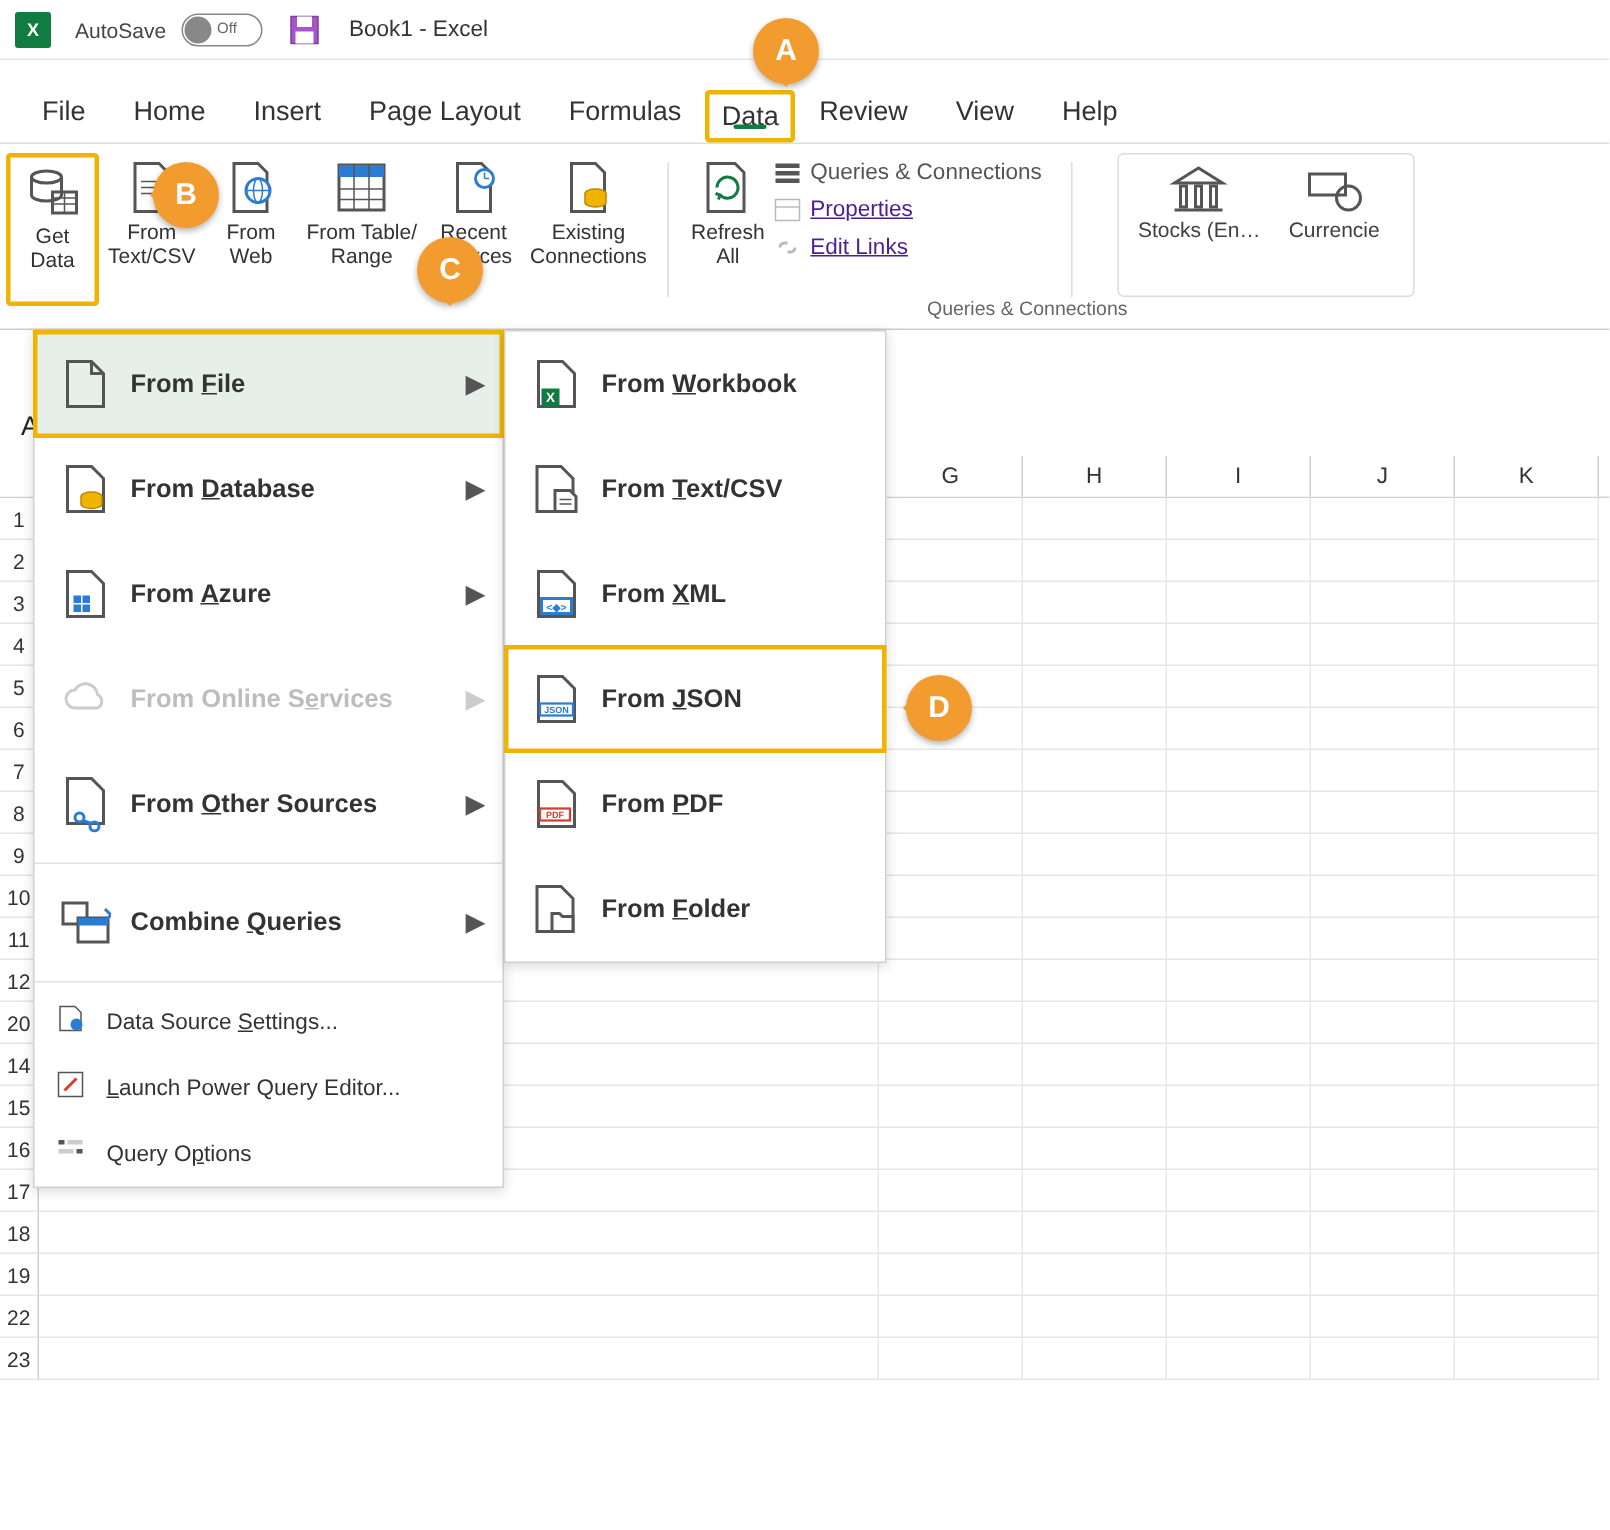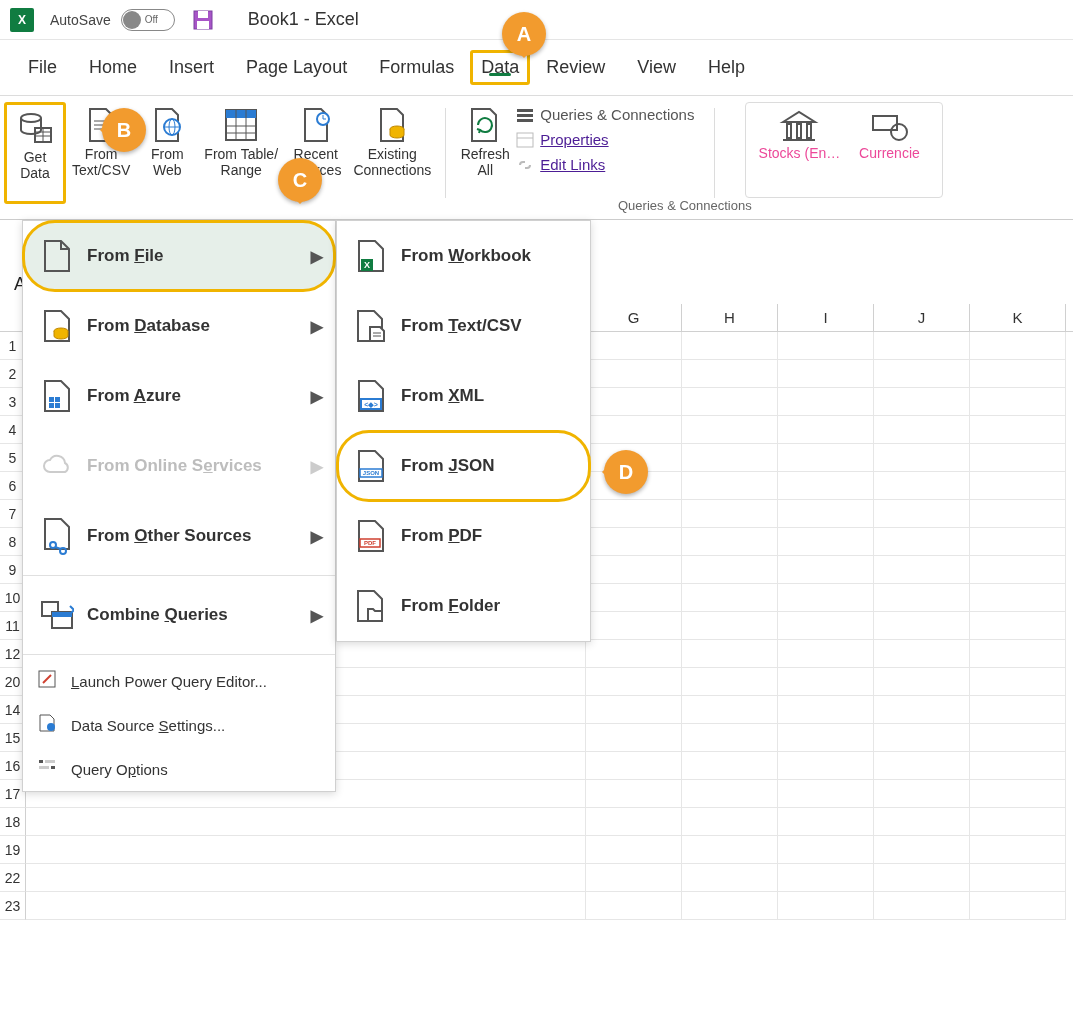--- a/index.html
+++ b/index.html
@@ -6,50 +6,50 @@
 html, body { width: 1073px; height: 1020px; background: #fff; overflow: hidden; position: relative; }
 
 
 .titlebar { height: 40px; display: flex; align-items: center; padding: 0 10px; gap: 10px; border-bottom: 1px solid #e5e5e5; }
 .app-icon { width: 24px; height: 24px; background: #107c41; border-radius: 2px; display: flex; align-items: center; justify-content: center; color: #fff; font-weight: bold; font-size: 12px; }
 .autosave-label { font-size: 14px; color: #444; margin-left: 6px; }
 .toggle { width: 54px; height: 22px; border: 1px solid #888; border-radius: 12px; display: flex; align-items: center; padding: 1px; }
 .toggle-knob { width: 18px; height: 18px; background: #888; border-radius: 50%; }
 .toggle-text { font-size: 10px; color: #666; margin-left: 4px; }
 .save-icon-box { width: 24px; height: 24px; display: flex; align-items: center; justify-content: center; margin-left: 6px; }
-.doc-title { font-size: 18px; color: #333; margin-left: 23px; }
-
-
-.ribbon-tabs { height: 56px; display: flex; align-items: center; padding: 0 12px; gap: 0; border-bottom: 1px solid #dcdcdc; }
+.doc-title { font-size: 15px; color: #333; margin-left: 8px; }
+
+
+.ribbon-tabs { height: 56px; display: flex; align-items: flex-end; padding: 0 12px; gap: 0; border-bottom: 1px solid #dcdcdc; }
 .ribbon-tab { padding: 10px 16px; font-size: 18px; color: #333; cursor: pointer; position: relative; }
 .ribbon-tab.active::after { content: ""; display: block; position: absolute; bottom: 6px; left: 16px; right: 16px; height: 3px; background: #107c41; border-radius: 2px; }
 .tab-highlight { border: 3px solid #f0b400; border-radius: 3px; padding: 4px 8px !important; }
 
 
 .ribbon-body { height: 124px; display: flex; align-items: flex-start; padding: 6px 4px 0; border-bottom: 1px solid #ccc; position: relative; }
 .ribbon-group { display: flex; align-items: center; }
 .ribbon-btn { display: flex; flex-direction: column; align-items: center; justify-content: flex-start; padding: 4px 6px; font-size: 14px; color: #333; text-align: center; min-width: 62px; height: 102px; cursor: pointer; }
 .ribbon-btn .ico { width: 38px; height: 38px; display: flex; align-items: center; justify-content: center; margin-bottom: 2px; }
 .ribbon-btn .lbl { line-height: 1.15; white-space: pre-line; }
 .ribbon-btn.highlight { border: 3px solid #f0b400; border-radius: 3px; }
 .sep { width: 1px; height: 90px; background: #dcdcdc; margin: 6px 8px 0; align-self: flex-start; }
 .qc-panel { display: flex; flex-direction: column; gap: 8px; padding-top: 4px; font-size: 15px; color: #555; }
 .qc-row { display: flex; align-items: center; gap: 6px; }
 .qc-row.disabled { color: #4c1d95; text-decoration: underline; }
 .qc-label { position: absolute; left: 618px; top: 102px; font-size: 13px; color: #666; }
 .stocks-group { display: flex; align-items: flex-start; border: 1px solid #dcdcdc; border-radius: 4px; padding: 6px 8px; margin-left: 22px; height: 96px; }
-.stocks-item { display: flex; flex-direction: column; align-items: center; font-size: 14px; color: #ec4899; width: 90px; }
+.stocks-item { display: flex; flex-direction: column; align-items: center; font-size: 14px; color: #404040; width: 90px; }
 .stocks-item .ico { width: 40px; height: 36px; display: flex; align-items: center; justify-content: center; }
 
 
 .menu { position: absolute; background: #fff; border: 1px solid #d0d0d0; box-shadow: 0 2px 8px rgba(0,0,0,0.15); z-index: 50; }
 .menu1 { left: 22px; top: 220px; width: 314px; }
 .menu2 { left: 336px; top: 220px; width: 255px; }
 .menu-item { display: flex; align-items: center; height: 70px; padding: 0 14px; font-size: 17px; color: #333; cursor: pointer; position: relative; }
-.menu-item.bold { font-weight: 600; border-radius: 32px; }
+.menu-item.bold { font-weight: 600; }
 .menu-item.disabled { color: #bdbdbd; }
 .menu-item .mi-ico { width: 40px; height: 40px; display: flex; align-items: center; justify-content: center; margin-right: 10px; flex-shrink: 0; }
 .menu-item .chev { position: absolute; right: 12px; font-size: 16px; color: #555; }
 .menu-item.selected { background: #e6efe9; }
 .menu-item.hl { outline: 3px solid #f0b400; outline-offset: -2px; }
 .menu-sep { height: 1px; background: #e0e0e0; margin: 4px 0; }
 .menu-small { height: 44px; font-size: 15px; padding: 0 14px; display: flex; align-items: center; gap: 10px; cursor: pointer; color: #333; }
 .menu-small .mi-ico { width: 24px; height: 24px; }
 
 
@@ -309,31 +309,31 @@
           <rect x="12" y="12" width="20" height="5" fill="#2b7cd3"></rect>
           <path d="M30 6 l4 4 l-4 4" fill="none" stroke="#2b7cd3" stroke-width="2"></path>
         </svg>
       </div>
     <span>Combine <u class="acc">Q</u>ueries</span>
     <span class="chev">▶</span>
   </div>
   <div class="menu-sep"></div>
   <div class="menu-small">
     <div class="mi-ico"><svg width="20" height="20" viewBox="0 0 20 20">
+          <path d="M3 2 h10 l4 4 v12 h-14 z" fill="none" stroke="#555"></path>
+          <circle cx="14" cy="14" r="4" fill="#2b7cd3"></circle>
+        </svg></div>
+    <span>Data Source <u class="acc">S</u>ettings...</span>
+  </div>
+  <div class="menu-small">
+    <div class="mi-ico"><svg width="20" height="20" viewBox="0 0 20 20">
           <rect x="2" y="2" width="16" height="16" fill="none" stroke="#555"></rect>
           <path d="M6 14 l8-8" stroke="#d04030" stroke-width="2"></path>
         </svg></div>
     <span><u class="acc">L</u>aunch Power Query Editor...</span>
-  </div>
-  <div class="menu-small">
-    <div class="mi-ico"><svg width="20" height="20" viewBox="0 0 20 20">
-          <path d="M3 2 h10 l4 4 v12 h-14 z" fill="none" stroke="#555"></path>
-          <circle cx="14" cy="14" r="4" fill="#2b7cd3"></circle>
-        </svg></div>
-    <span>Data Source <u class="acc">S</u>ettings...</span>
   </div>
   <div class="menu-small">
     <div class="mi-ico"><svg width="20" height="18" viewBox="0 0 20 18">
           <rect x="2" y="3" width="4" height="3" fill="#555"></rect>
           <rect x="8" y="3" width="10" height="3" fill="#ccc"></rect>
           <rect x="2" y="9" width="10" height="3" fill="#ccc"></rect>
           <rect x="14" y="9" width="4" height="3" fill="#555"></rect>
         </svg></div>
     <span>Query O<u class="acc">p</u>tions</span>
   </div>

